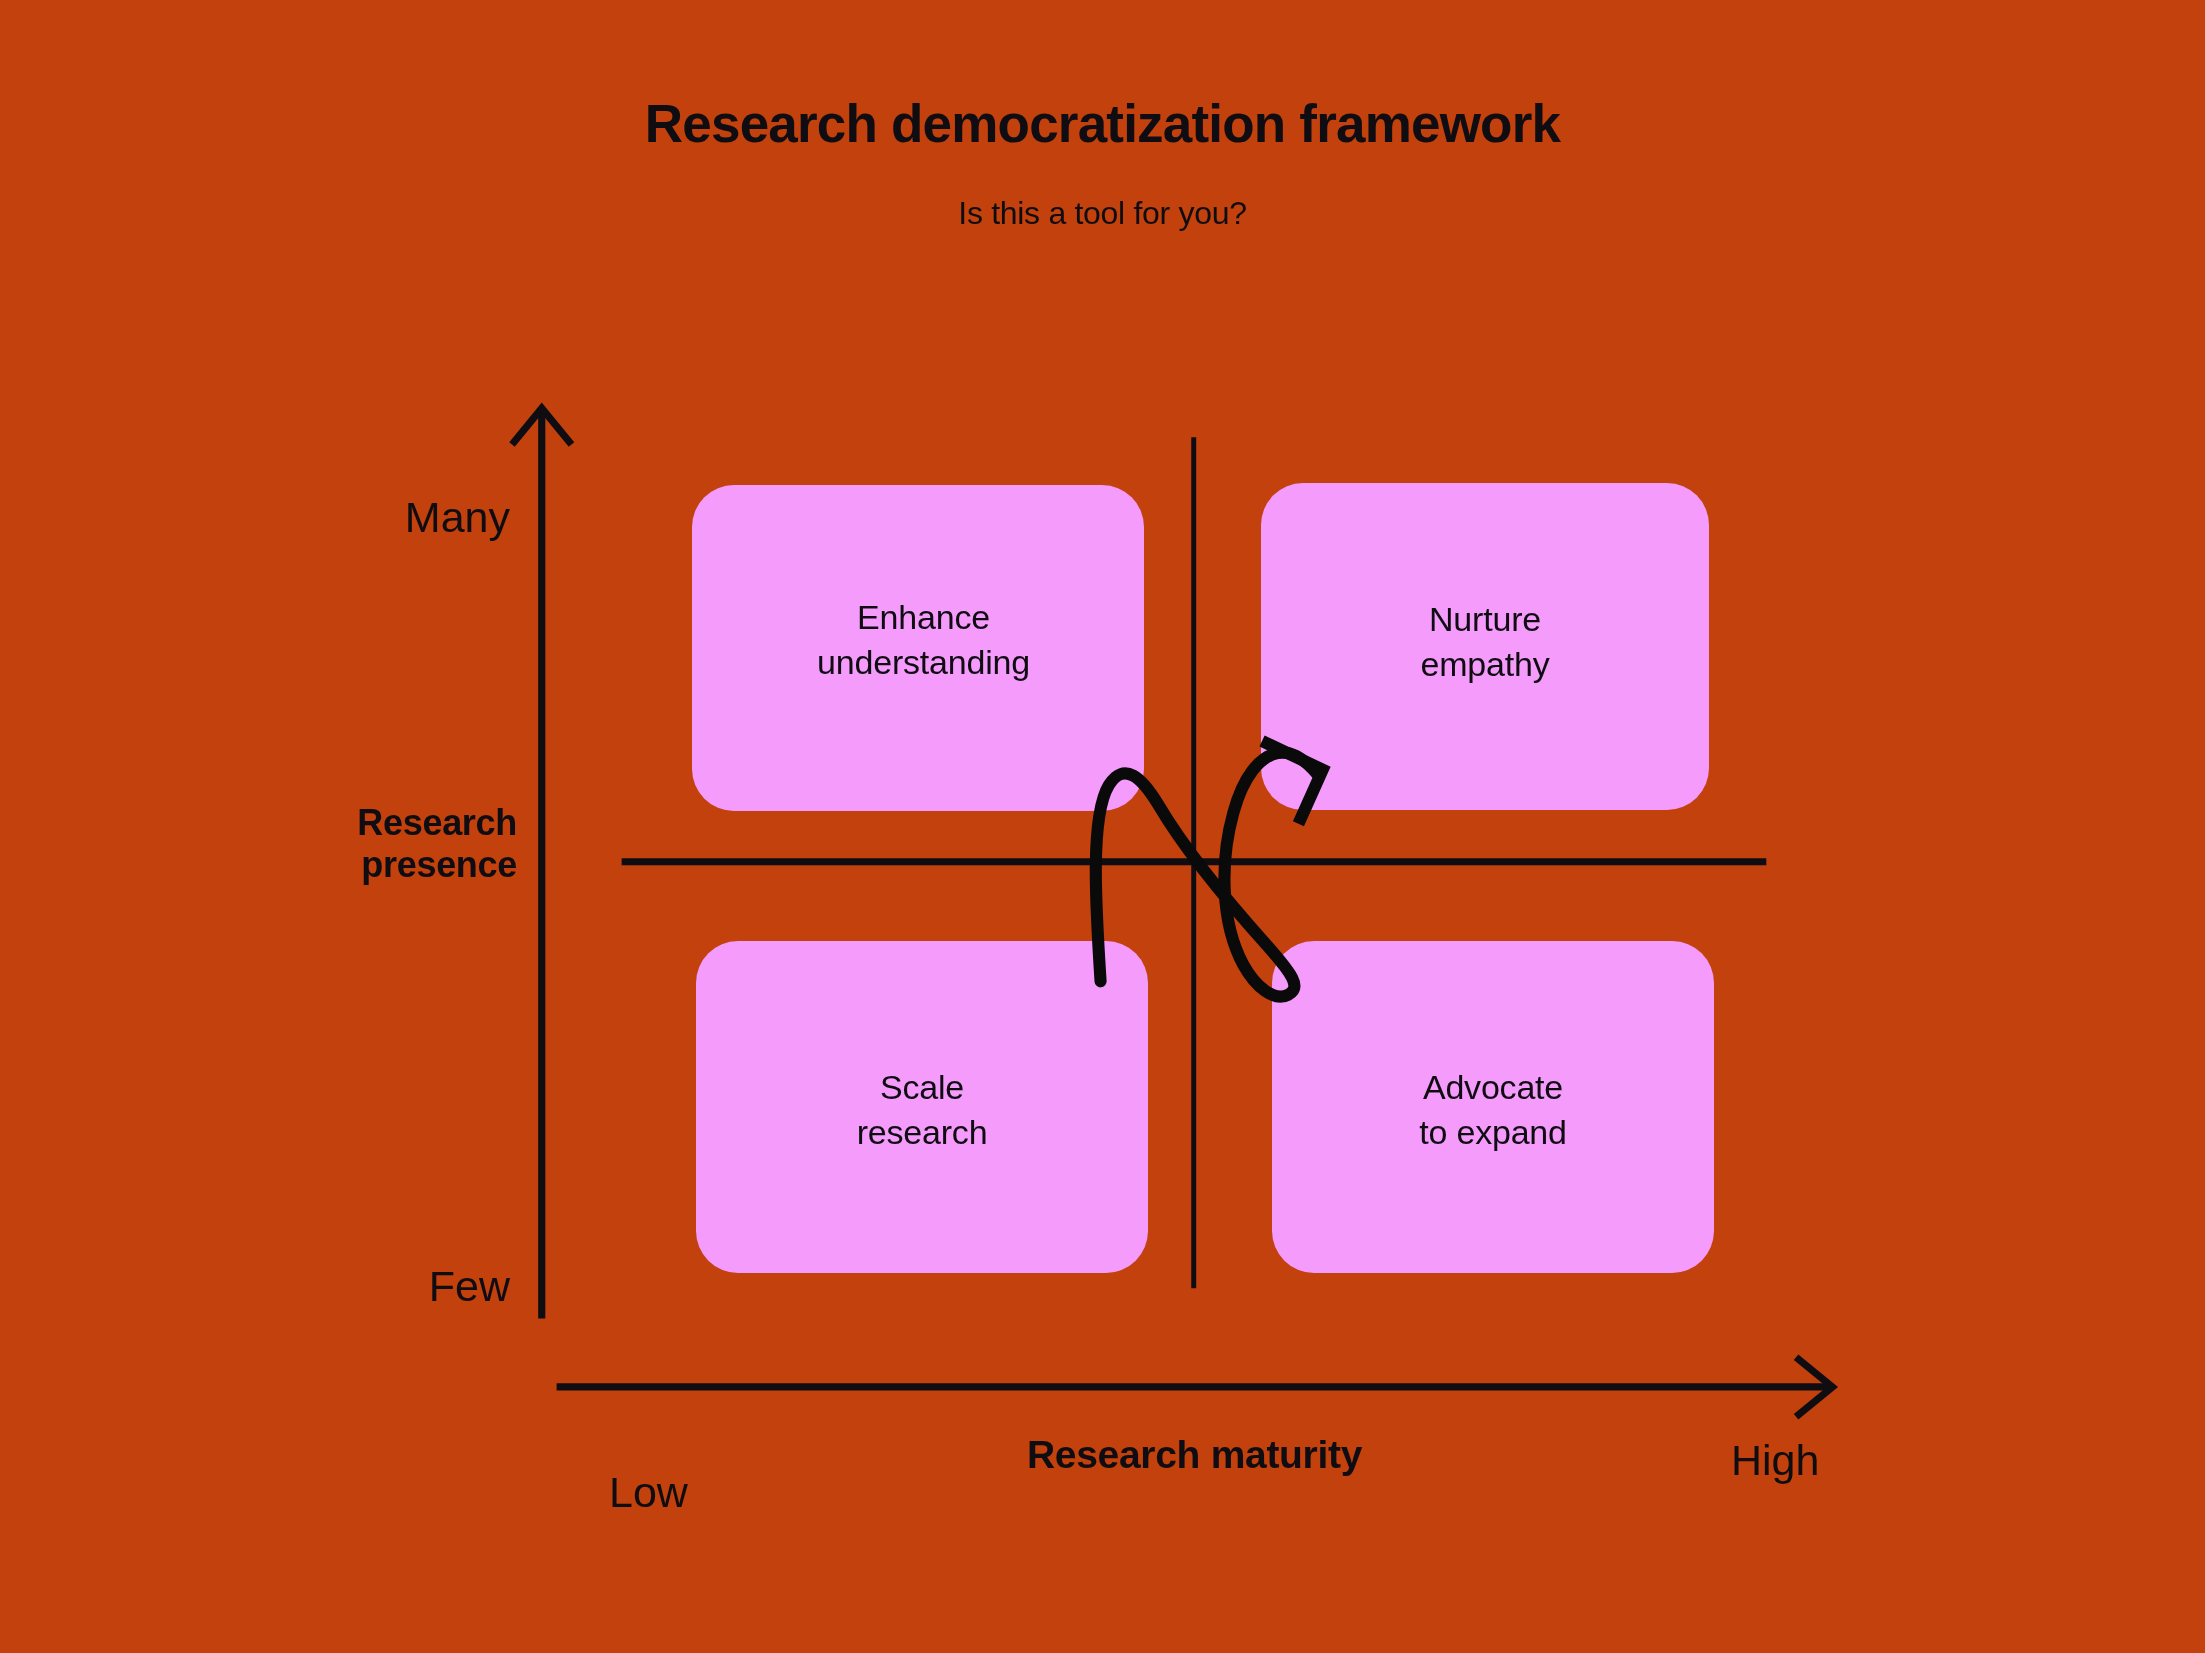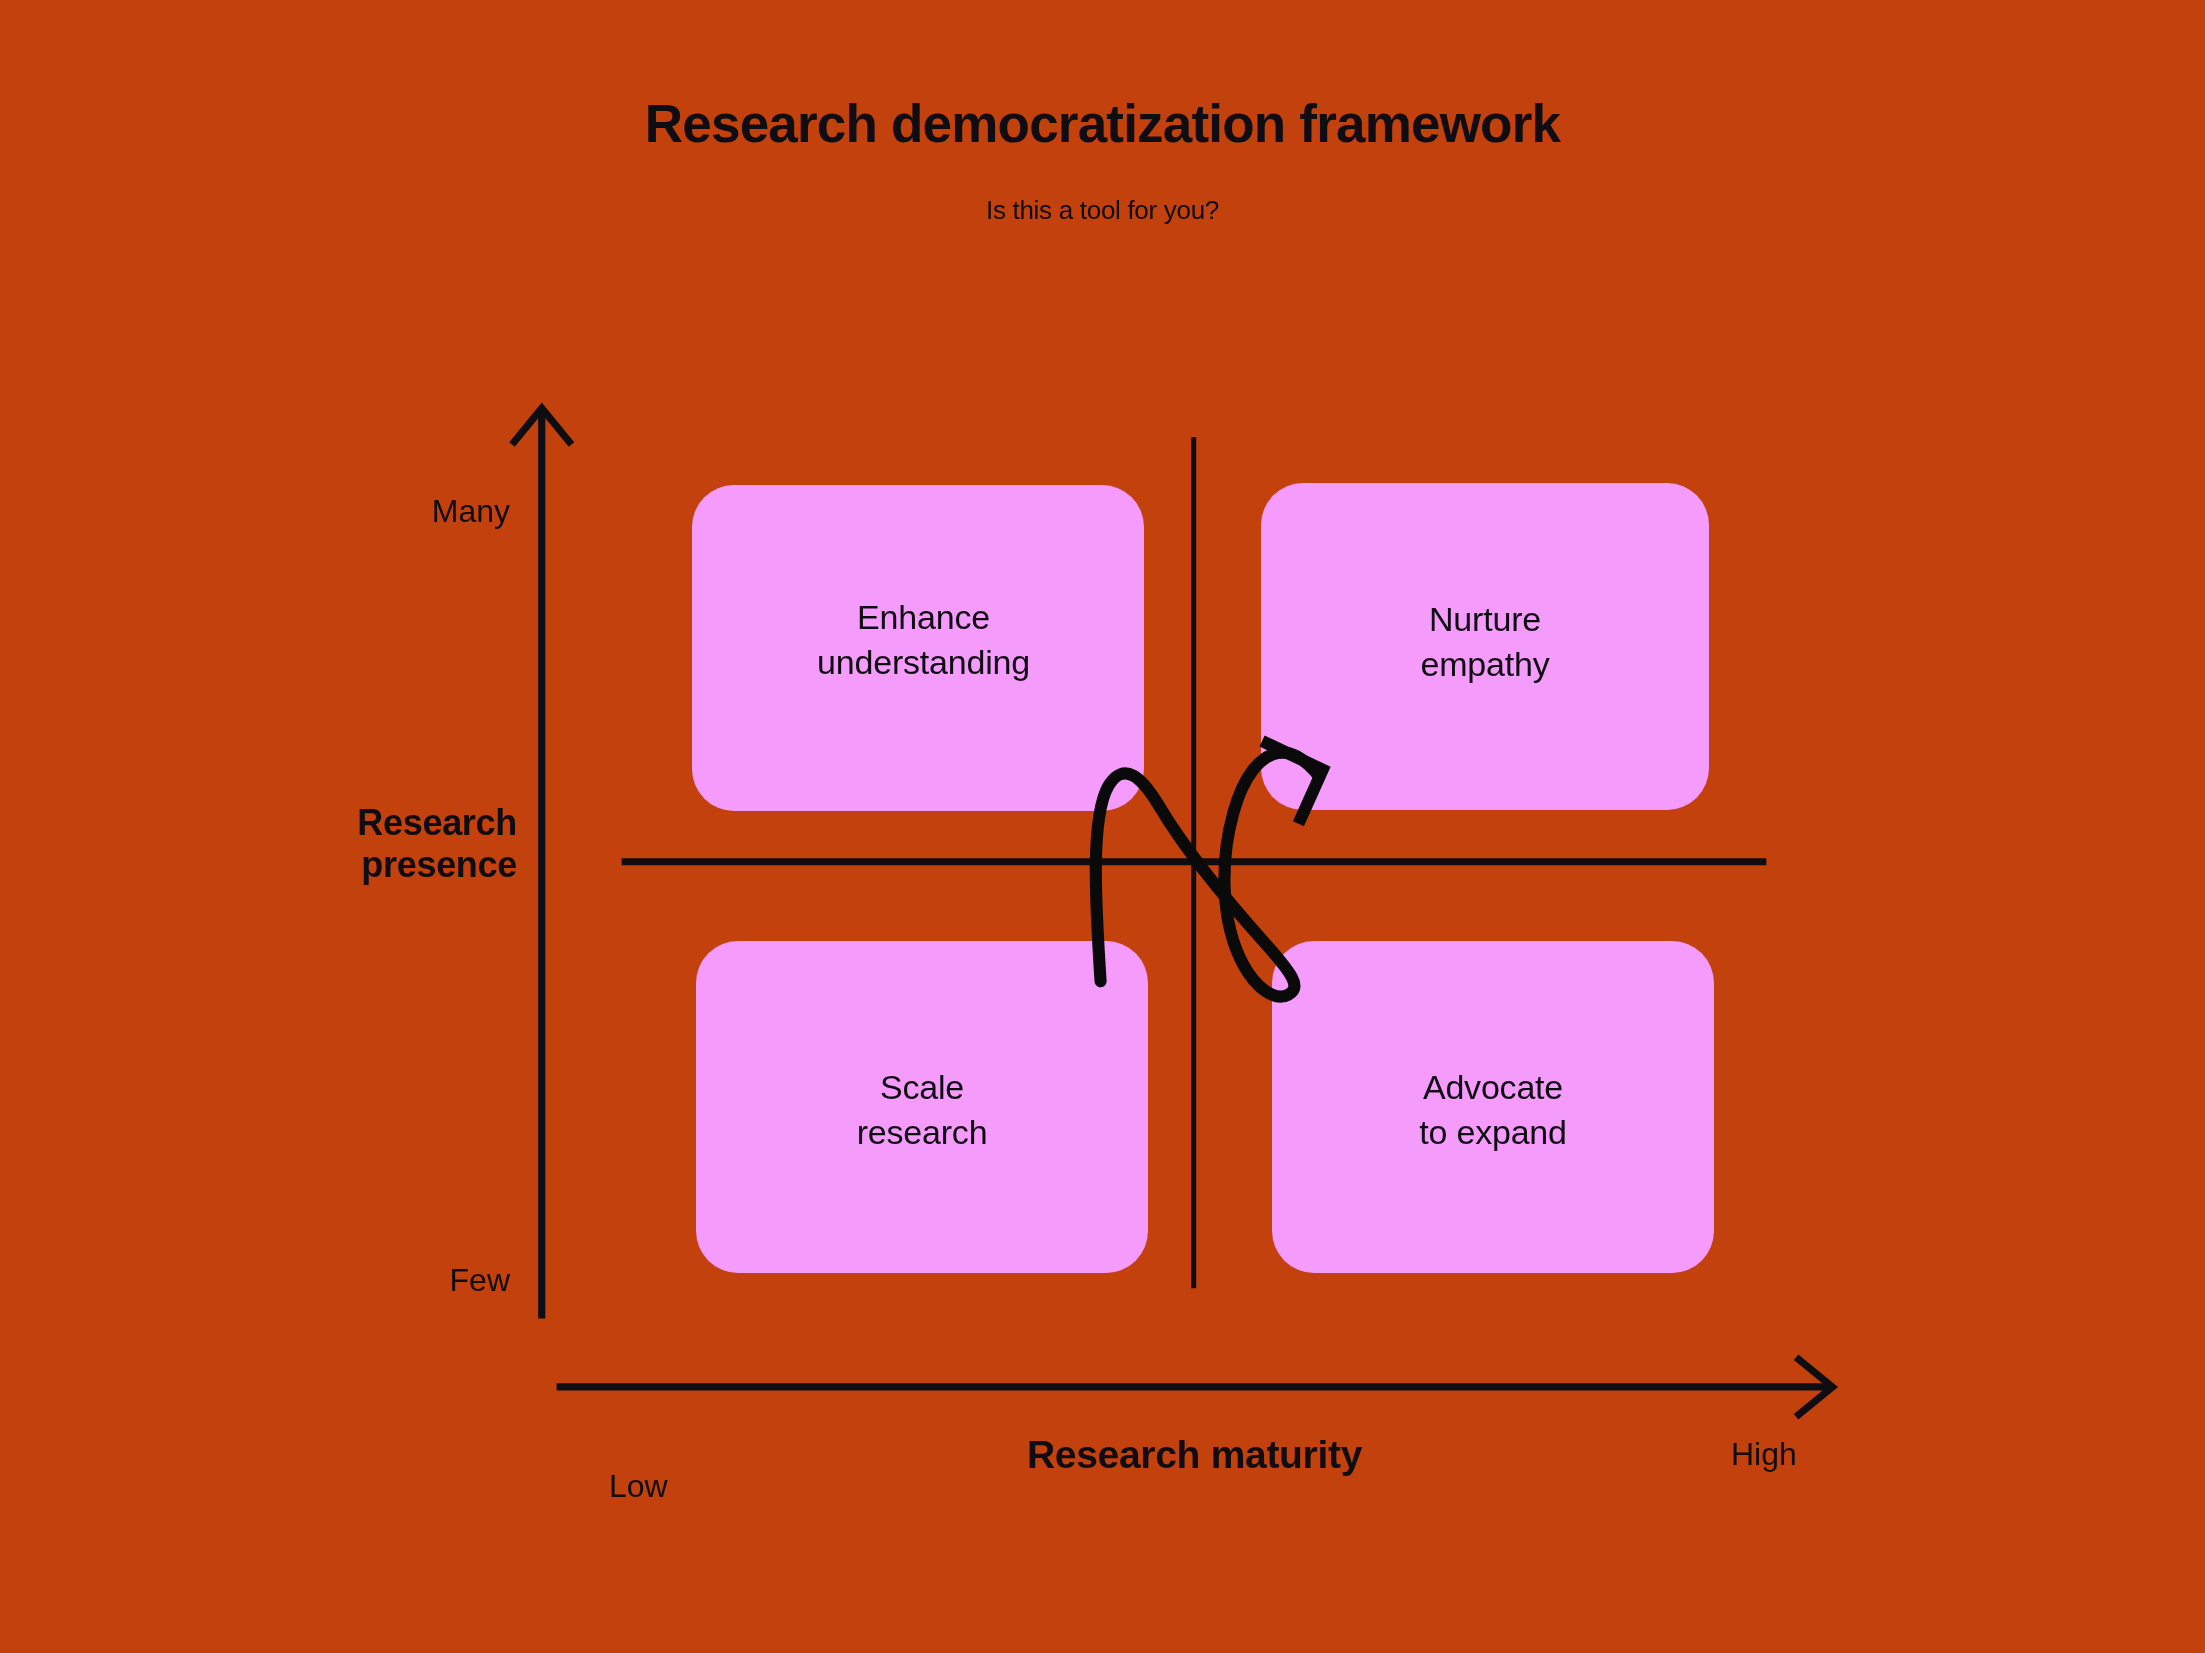--- a/index.html
+++ b/index.html
@@ -29,41 +29,41 @@
     letter-spacing: -0.8px;
     line-height: 1.05;
     color: #100d12;
   }
   #subtitle {
     position: absolute;
     left: 0;
     top: 196px;
     width: 2205px;
     text-align: center;
-    font-size: 26px;
+    font-size: 32px;
     font-weight: 400;
     letter-spacing: -0.3px;
     line-height: 1.1;
     color: #100d12;
   }
 
   
   #axes {
     position: absolute;
     left: 0;
     top: 0;
     width: 2205px;
     height: 1654px;
     pointer-events: none;
   }
 
   
   .axis-tick {
     position: absolute;
-    font-size: 32px;
+    font-size: 43px;
     font-weight: 400;
     letter-spacing: 0px;
     color: #100d12;
     white-space: nowrap;
   }
   #tick-many  { right: 1695px; top: 493px;  }
   #tick-few   { right: 1695px; top: 1262px; }
   #tick-low   { left: 609px;  top: 1468px; }
   #tick-high  { left: 1731px;  top: 1436px; }
 

